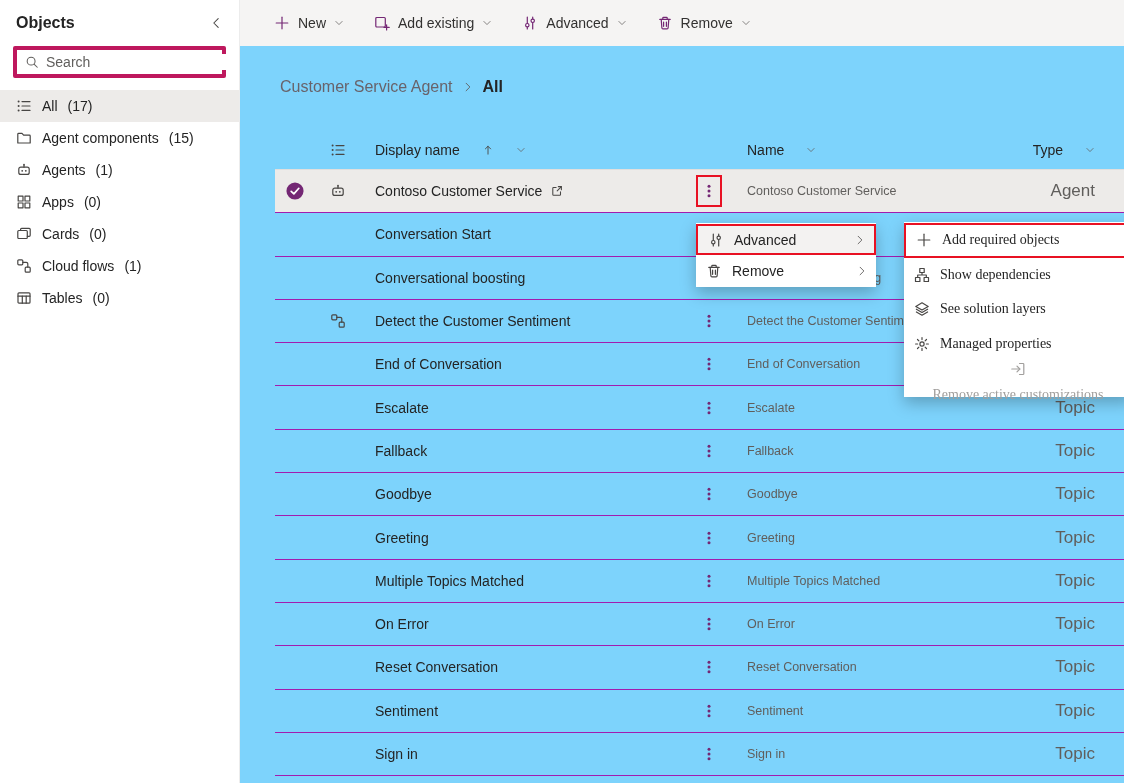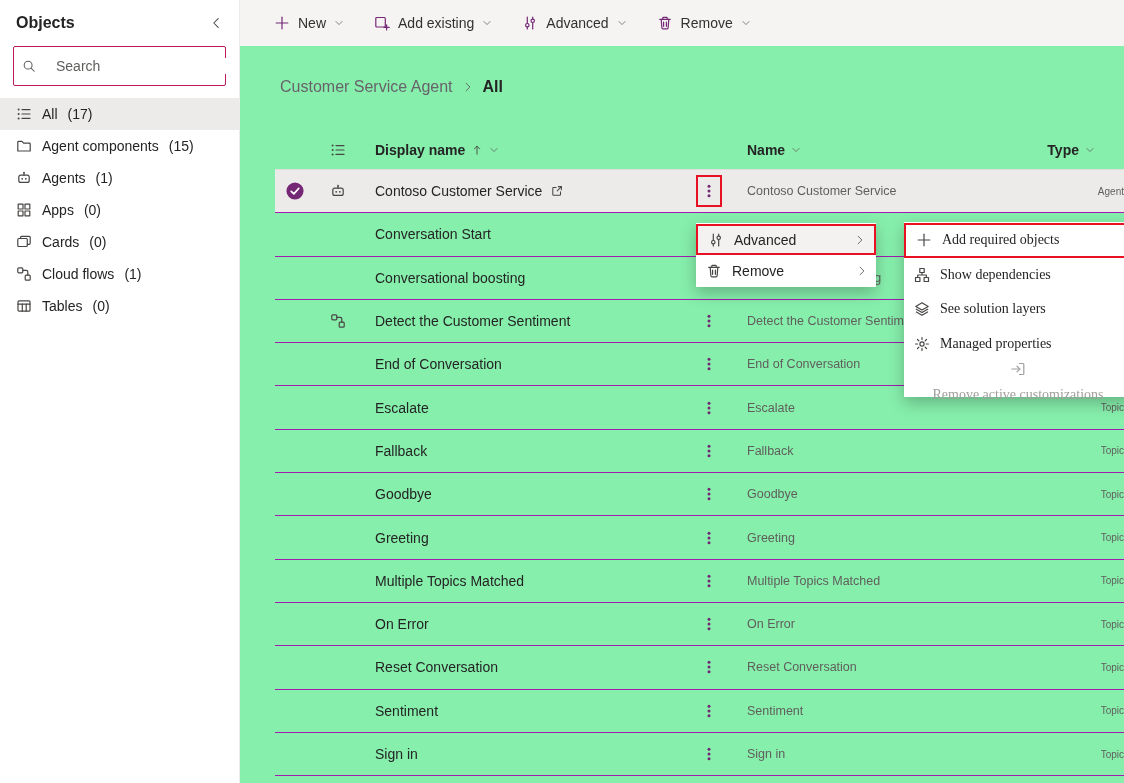--- a/index.html
+++ b/index.html
@@ -10,55 +10,55 @@
   .icon svg { width:100%; height:100%; display:block; }
   .i18{width:18px;height:18px;} .i16{width:16px;height:16px;} .i14{width:14px;height:14px;}
   .i12{width:12px;height:12px;} .i10{width:10px;height:10px;}
   .c-accent{color:#742774;} .c-dark{color:#484644;} .c-gray{color:#605e5c;} .c-dis{color:#a19f9d;}
 
   
   .sidebar { position:absolute; left:0; top:0; width:240px; height:100%; background:#fff; border-right:1px solid #ececec; z-index:3; }
   .sidebar-header { display:flex; align-items:center; justify-content:space-between; padding:14px 16px 12px 16px; }
   .sidebar-title { font-size:16px; font-weight:700; color:#242424; }
   .collapse-btn { cursor:pointer; }
-  .search-box { margin:2px 13px 12px 13px; height:40px; border:1px solid #be185d; border-radius:2px; display:flex; align-items:center; gap:20px; padding:0 8px; background:#fff; }
+  .search-box { margin:2px 13px 12px 13px; height:32px; border:4px solid #be185d; border-radius:2px; display:flex; align-items:center; gap:7px; padding:0 8px; background:#fff; }
   .search-box input { border:none; outline:none; flex:1; font-size:14px; font-family:inherit; color:#242424; }
   .search-box input::placeholder { color:#605e5c; }
   .nav-item { height:32px; display:flex; align-items:center; gap:10px; padding:0 16px; font-size:14px; color:#242424; cursor:pointer; }
   .nav-item.selected { background:#edebe9; }
   .nav-count { color:#242424; }
 
   
   .command-bar { position:absolute; left:240px; top:0; width:884px; height:46px; background:#f5f4f3; display:flex; align-items:center; padding-left:26px; gap:14px; z-index:1; }
   .cmd-item { display:flex; align-items:center; gap:8px; font-size:14px; color:#323130; padding:6px 8px; cursor:pointer; border-radius:2px;text-align:right; }
 
   
-  .main { position:absolute; left:240px; top:46px; width:884px; height:737px; background:#86efac; }
+  .main { position:absolute; left:240px; top:46px; width:884px; height:737px; background:#7dd3fc; }
   .breadcrumb { padding:30px 0 0 40px; height:52px; display:flex; align-items:center; gap:9px; font-size:16px; }
   .breadcrumb-parent { color:#68636b; cursor:pointer; }
   .breadcrumb-current { color:#242424; font-weight:700; }
 
   .table { margin-top:32px; }
   .grid-cols { display:grid; grid-template-columns:40px 46px 330px 36px 290px 1fr; align-items:center; }
   .thead { margin-left:35px; height:40px; border-bottom:1px solid #e1dfdd; }
-  .th-cell { display:flex; align-items:center; gap:6px; font-size:14px; font-weight:700; color:#242424; }
+  .th-cell { display:flex; align-items:center; gap:22px; font-size:14px; font-weight:400; color:#242424; }
   .c-display-pad { padding-left:14px; }
   .c-name-pad { padding-left:20px; }
   .c-type-cell { justify-content:flex-end; padding-right:29px; }
 
   .tbody { margin-left:35px; }
   .trow { height:43.3px; border-bottom:1px solid #a21caf; font-size:14px; }
   .trow.selected { background:#edebe9; }
   .cell { display:flex; align-items:center; height:100%; }
   .c-check { justify-content:center; }
   .c-icon { justify-content:center; color:#484644; }
   .c-display { gap:8px; color:#242424; padding-left:14px; overflow:hidden; white-space:nowrap; }
   .c-more { justify-content:center; }
   .c-name { color:#605e5c; font-size:12.5px; padding-left:20px; overflow:hidden; white-space:nowrap; }
-  .c-type { color:#605e5c; font-size:10px; justify-content:flex-end; white-space:nowrap; }
+  .c-type { color:#605e5c; font-size:17px; justify-content:flex-end; padding-right:29px; white-space:nowrap; }
   .more-btn { width:22px; height:28px; display:flex; align-items:center; justify-content:center; color:#742774; cursor:pointer; }
   .red-box { box-shadow:0 0 0 2px #e81123; }
 
   
   .context-menu { position:absolute; left:456px; top:177px; width:180px; background:#fff; box-shadow:0 6px 15px rgba(0,0,0,.25); padding:1px 0; z-index:5; }
   .menu-item { height:31px; display:flex; align-items:center; gap:10px; padding:0 8px 0 10px; font-size:14px; color:#242424; cursor:pointer; }
   .menu-item.highlighted { background:#f3f2f1; }
   .menu-item.red-outline { border:2px solid #e81123; }
   .menu-chevron { margin-left:auto; }
 

